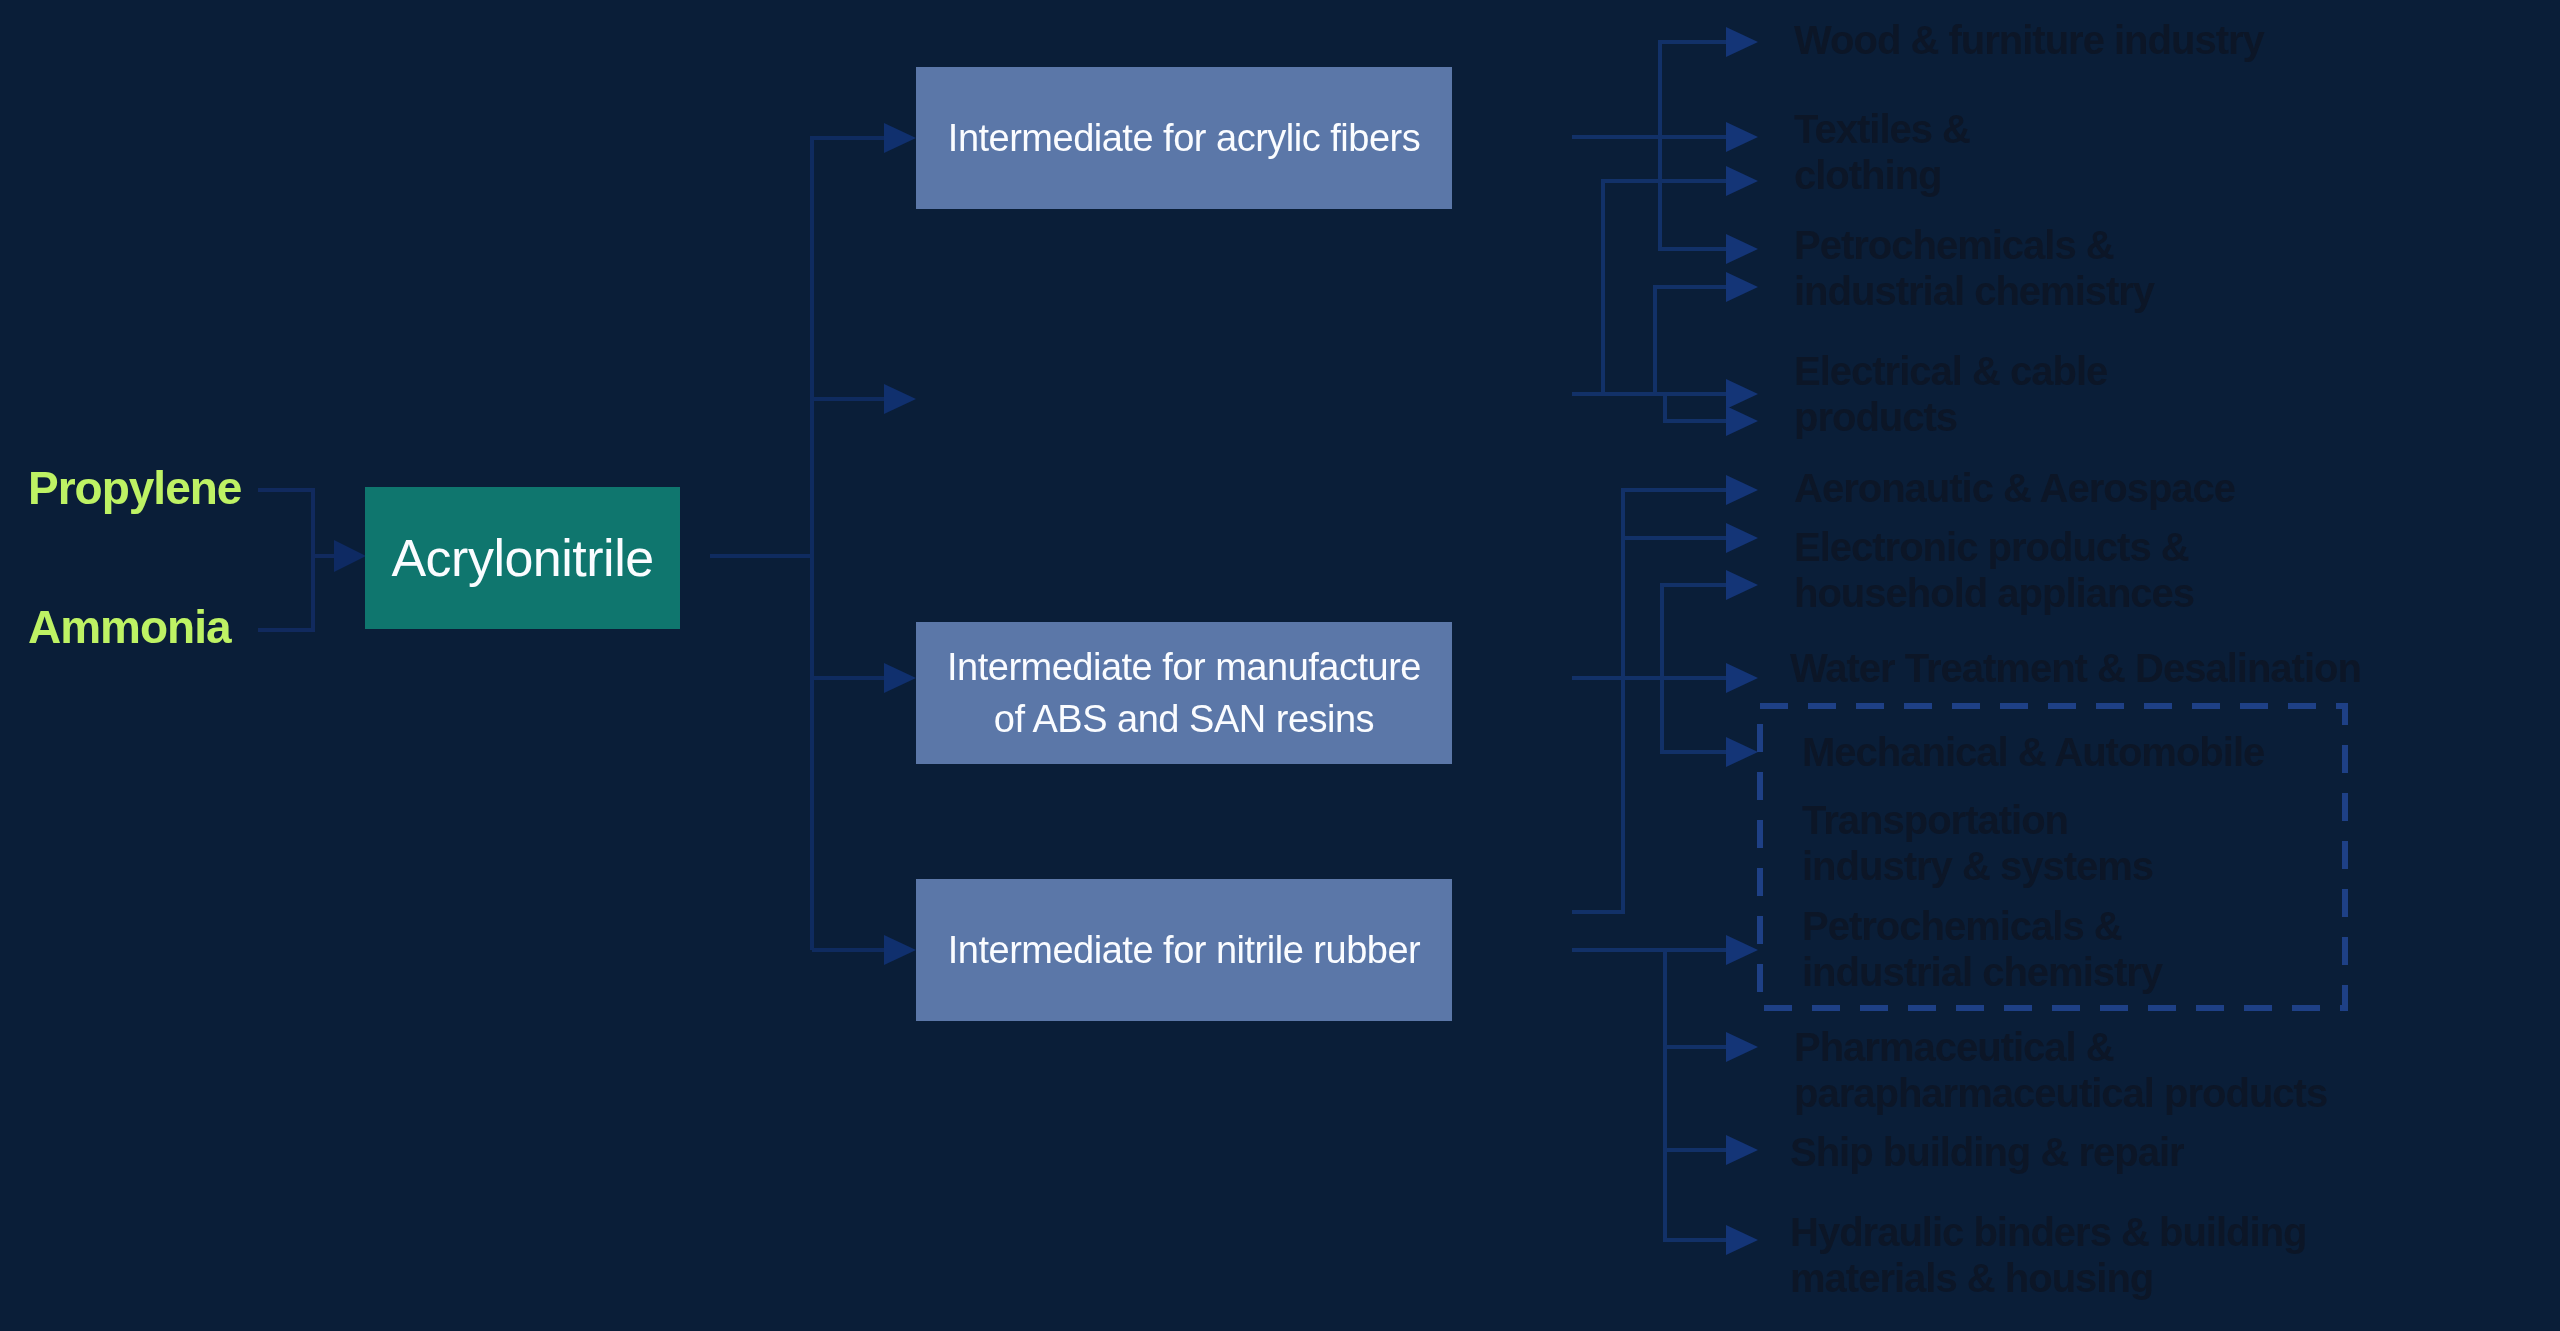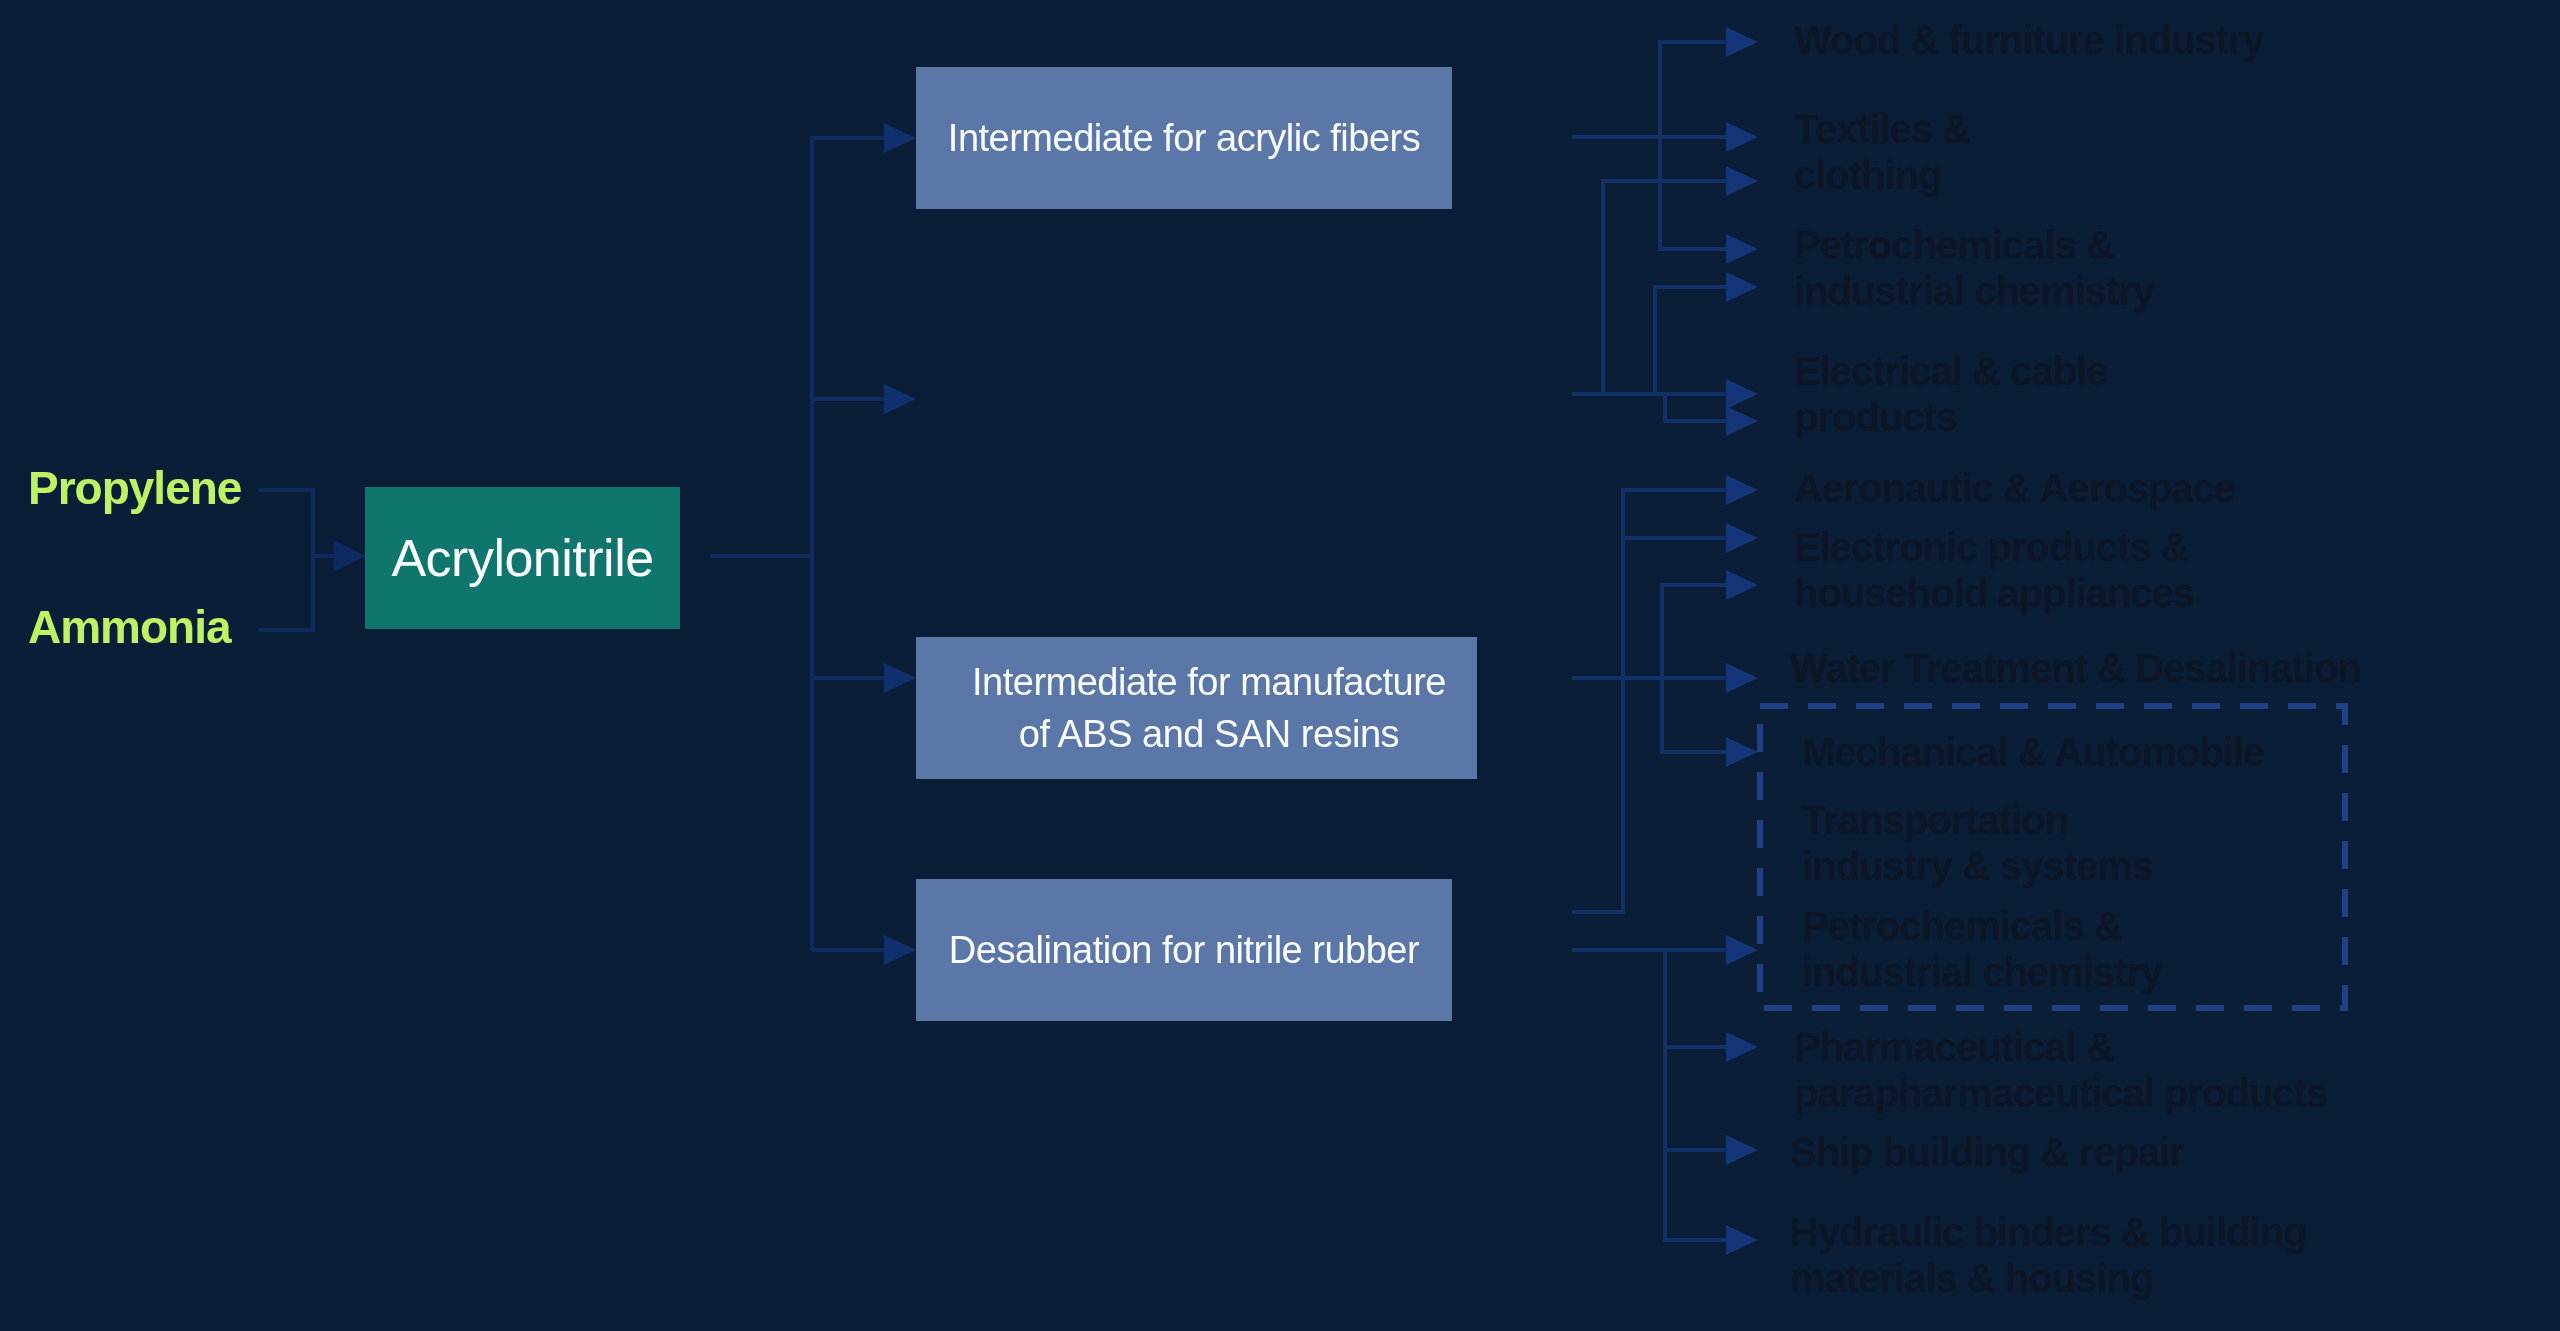--- a/index.html
+++ b/index.html
@@ -24,21 +24,21 @@
     background:#0f766e;
     font-size:52px;line-height:50px;font-weight:400;letter-spacing:-0.5px;
   }
   .int-box{
     left:916px;width:536px;height:142px;
     background:#5b77a8;
     font-size:38px;line-height:52px;font-weight:400;letter-spacing:-0.5px;
   }
   .int-1{top:67px;}
   .int-2{top:328px;}
-  .int-3{top:637px;padding-left:25px;}
+  .int-3{top:622px;}
   .int-4{top:879px;}
 
   .feedstock{
     position:absolute;left:28px;
     color:#bef264;
     font-size:46px;line-height:52px;font-weight:700;letter-spacing:-1px;
     white-space:pre;
   }
   .feed-1{top:462px;}
   .feed-2{top:601px;}
@@ -138,21 +138,21 @@
   </svg>
 
   <div class="feedstock feed-1">Propylene</div>
   <div class="feedstock feed-2">Ammonia</div>
 
   <div class="node product-box">Acrylonitrile</div>
 
   <div class="node int-box int-1">Intermediate for acrylic fibers</div>
   <div class="node int-box int-3">Intermediate for manufacture
 of ABS and SAN resins</div>
-  <div class="node int-box int-4">Desalination for nitrile rubber</div>
+  <div class="node int-box int-4">Intermediate for nitrile rubber</div>
 
   <div class="ind ind-0">Wood &amp; furniture industry</div>
   <div class="ind ind-1">Textiles &amp;
 clothing</div>
   <div class="ind ind-2">Petrochemicals &amp;
 industrial chemistry</div>
   <div class="ind ind-3">Electrical &amp; cable
 products</div>
   <div class="ind ind-4">Aeronautic &amp; Aerospace</div>
   <div class="ind ind-5">Electronic products &amp;

